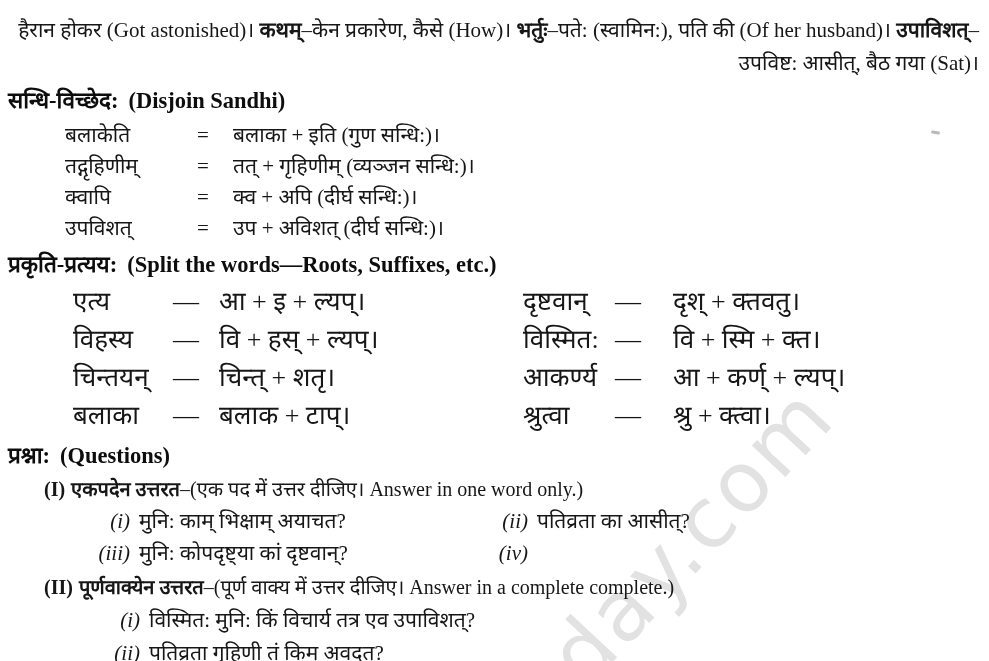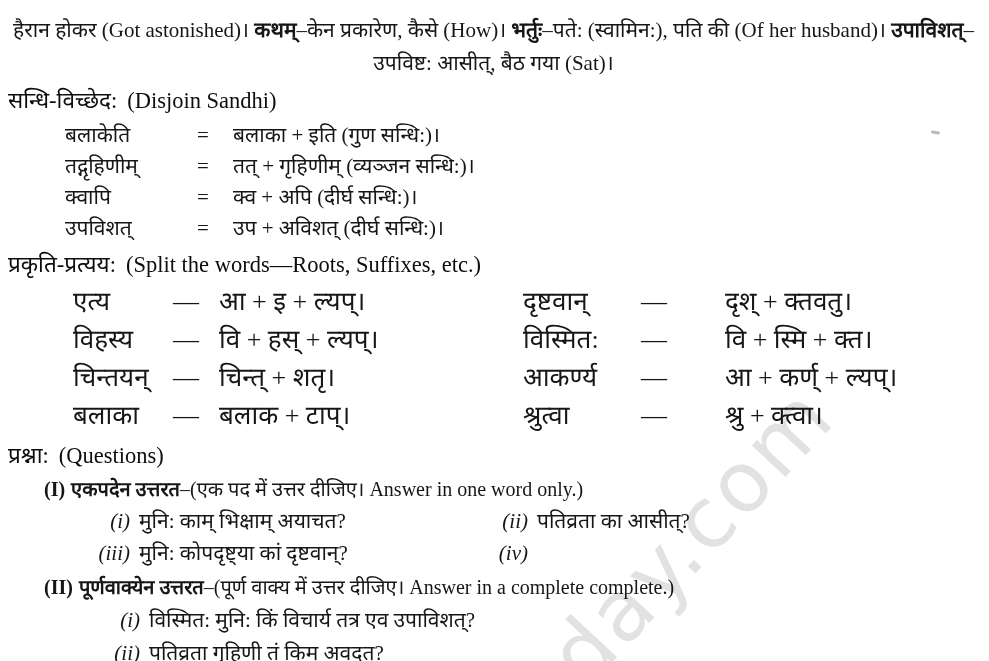--- a/index.html
+++ b/index.html
@@ -28,40 +28,40 @@
   }
   .stray{
     position:absolute;z-index:1;
     left:931px;top:131px;width:9px;height:3px;
     background:#b9b9b9;border-radius:2px;transform:rotate(10deg);
   }
 
   .intro{
     margin:4px 0 6px 0;
     font-size:21px;line-height:1.58;
-    text-align:center;
+    text-align:right;
   }
   .b{font-weight:bold;}
 
   h2{
     margin:6px 0 4px 0;
     font-size:22.5px;line-height:1.3;
-    font-weight:normal;color:#0d0d0d;
+    font-weight:bold;color:#0d0d0d;
   }
   h2 .hi{margin-right:10px;}
 
   
   .sandhi-list{margin:0 0 4px 57px;font-size:21px;line-height:1.48;}
   .srow{display:grid;grid-template-columns:132px 36px auto;align-items:baseline;}
   .srow .eq{text-align:left;}
 
   
   .pratyaya{margin:3px 0 4px 65px;display:grid;grid-template-columns:440px auto;column-gap:10px;font-size:26px;line-height:1.46;}
   .prow{display:grid;grid-template-columns:100px 46px auto;align-items:baseline;}
-  .pcol-right .prow{grid-template-columns:92px 58px auto;gap:26px;}
+  .pcol-right .prow{grid-template-columns:92px 58px auto;}
   .dash{text-align:left;}
 
   
   .q-head{margin:3px 0 2px 36px;font-size:20px;line-height:1.5;}
   .q-num{font-weight:bold;margin-right:6px;}
   .q-title{font-weight:bold;}
   .sub-grid{margin:1px 0 2px 78px;display:grid;grid-template-columns:398px auto;font-size:21px;line-height:1.5;}
   .sub{display:flex;align-items:baseline;}
   .sub .n{font-style:italic;min-width:44px;text-align:right;margin-right:9px;flex:none;}
   .sub-list{margin:1px 0 0 96px;font-size:21px;line-height:1.57;}

